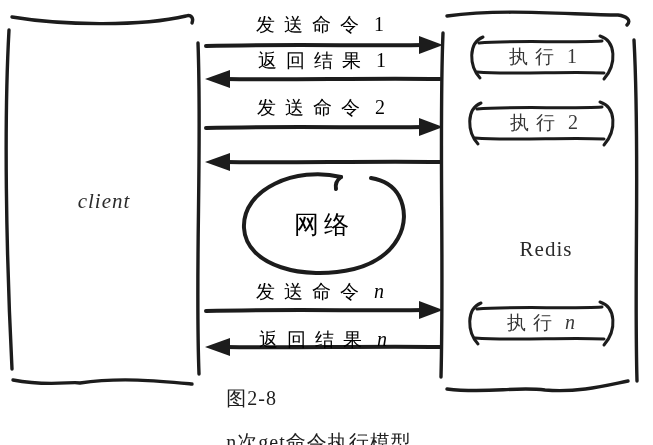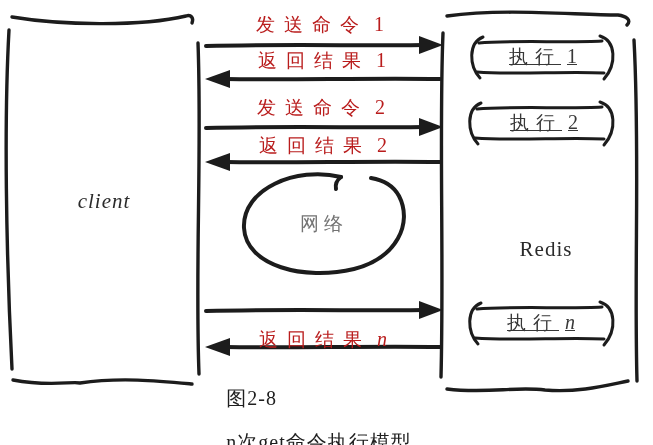--- a/index.html
+++ b/index.html
@@ -10,25 +10,25 @@
   .stage svg { position:absolute; left:0; top:0; }
   .ink   { stroke:#1c1c1c; fill:none; stroke-width:3.4; stroke-linecap:round; stroke-linejoin:round; }
   .thin  { stroke-width:3; }
   .arrow { stroke-width:4; }
   .head  { fill:#1c1c1c; stroke:none; }
 
   .lbl {
     position:absolute; transform:translate(-50%,-50%);
     white-space:nowrap; color:#333; text-align:center;
   }
-  .msg  { font-size:19px; letter-spacing:9px; color:#b91c1c; }
+  .msg  { font-size:19px; letter-spacing:9px; color:#000000; }
   .msg .num, .exec .num { letter-spacing:0; margin-left:6px; font-size:20px; }
-  .exec { font-size:19px; letter-spacing:7px; color:#383838;text-decoration:underline; }
+  .exec { font-size:19px; letter-spacing:7px; color:#383838; }
   .node { font-size:21px; letter-spacing:1px; color:#2b2b2b; }
-  .net  { font-size:19px; letter-spacing:5px; color:#737373; }
+  .net  { font-size:25px; letter-spacing:5px; color:#000000; }
   .italic-n { font-style:italic; }
   .caption {
     position:absolute; left:319px; top:420px; transform:translate(-50%,-50%);
     display:flex; gap:17px; font-size:20px; color:#1f1f1f;
     letter-spacing:1px; white-space:nowrap;flex-direction:column;
   }
 </style>
 </head>
 <body>
 
@@ -106,20 +106,20 @@
   <div class="lbl node" style="left:546px; top:206px;margin-top:43px;">Redis</div>
   <div class="lbl net" style="left:324px; top:224px;">网络</div>
 
   <div class="lbl exec" style="left:543px; top:57px;"><span>执行</span><span class="num">1</span></div>
   <div class="lbl exec" style="left:544px; top:123px;text-align:center;"><span>执行</span><span class="num">2</span></div>
   <div class="lbl exec" style="left:541px; top:323px;"><span>执行</span><span class="num italic-n">n</span></div>
 
   <div class="lbl msg" style="left:320px; top:25px;"><span>发送命令</span><span class="num">1</span></div>
   <div class="lbl msg" style="left:322px; top:61px;"><span>返回结果</span><span class="num">1</span></div>
   <div class="lbl msg" style="left:321px; top:108px;"><span>发送命令</span><span class="num">2</span></div>
-  <div class="lbl msg" style="left:323px; top:146px;"><span>返回结果</span><span class="num">2</span></div>
+  <div class="lbl msg" style="left:320px; top:292px;"><span>发送命令</span><span class="num italic-n">n</span></div>
   <div class="lbl msg" style="left:323px; top:340px;"><span>返回结果</span><span class="num italic-n">n</span></div>
 
   <div class="caption">
     <span>图2-8</span>
     <span>n次get命令执行模型</span>
   </div>
 </div>
 
 </body></html>

